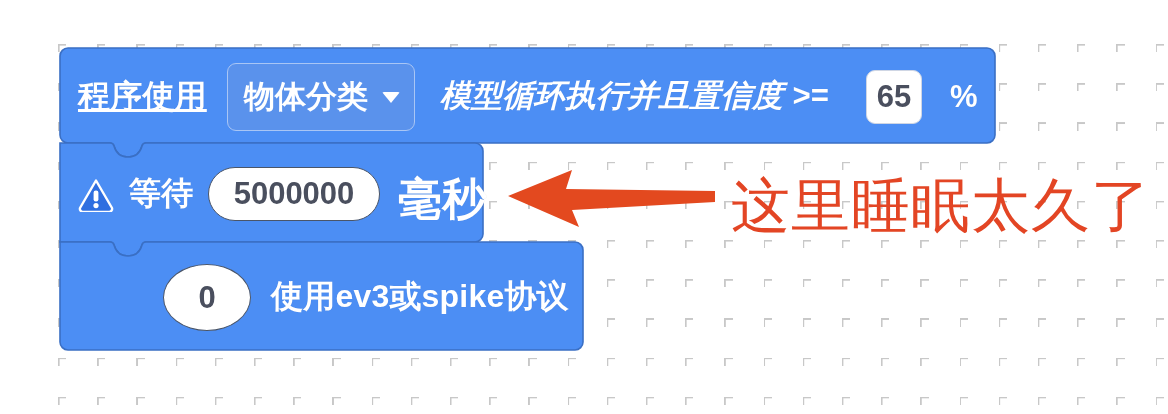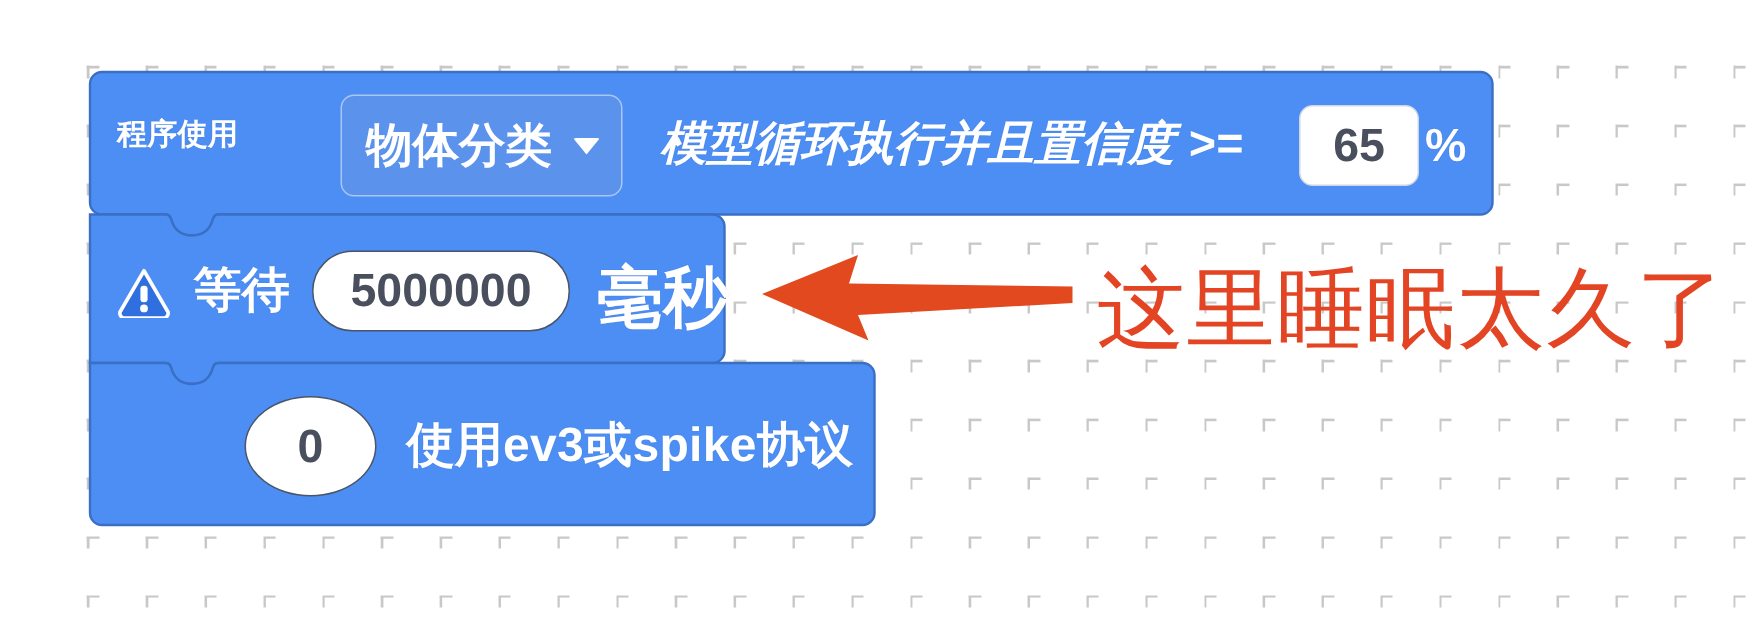--- a/index.html
+++ b/index.html
@@ -195,30 +195,30 @@
              a 4,4 0 0 1 4,-3
              L 575,242
              a 8,8 0 0 1 8,8
              L 583,342
              a 8,8 0 0 1 -8,8
              L 68,350
              a 8,8 0 0 1 -8,-8
              Z" fill="#4c8ef4" stroke="#3a6fc4" stroke-width="1.6"></path>
   </svg>
 
-  <span class="blk-label" style="left:78px; top:80px; font-size:20px;">程序使用</span>
+  <span class="blk-label" style="left:78px; top:80px; font-size:32px;text-decoration:underline;">程序使用</span>
 
   <div class="field-dropdown" style="left:227px; top:63px; height:68px; font-size:31px;">
     <span>物体分类</span>
     <span class="chevron"></span>
   </div>
 
   <span class="blk-label" style="left:440px; top:80px; font-size:31px;font-style:italic;">模型循环执行并且置信度 &gt;=</span>
 
-  <div class="field-num-sq" style="left:866px; top:70px; width:80px; height:54px; font-size:31px;">
+  <div class="field-num-sq" style="left:866px; top:70px; width:56px; height:54px; font-size:31px;">
     <span>65</span>
   </div>
 
   <span class="blk-label" style="left:950px; top:81px; font-size:31px;">%</span>
 
   <svg class="warn-icon" style="left:78px; top:178px;" width="36" height="34" viewBox="0 0 36 34">
     <path d="M18 2.5 L34 30 a3.2 3.2 0 0 1 -2.8 4 L4.8 34 A3.2 3.2 0 0 1 2 30 Z" fill="#2f6fe0" stroke="#ffffff" stroke-width="2.4" stroke-linejoin="round"></path>
     <rect x="15.6" y="12.5" width="4.8" height="11" rx="2.2" fill="#ffffff"></rect>
     <circle cx="18" cy="27.6" r="2.6" fill="#ffffff"></circle>
   </svg>

